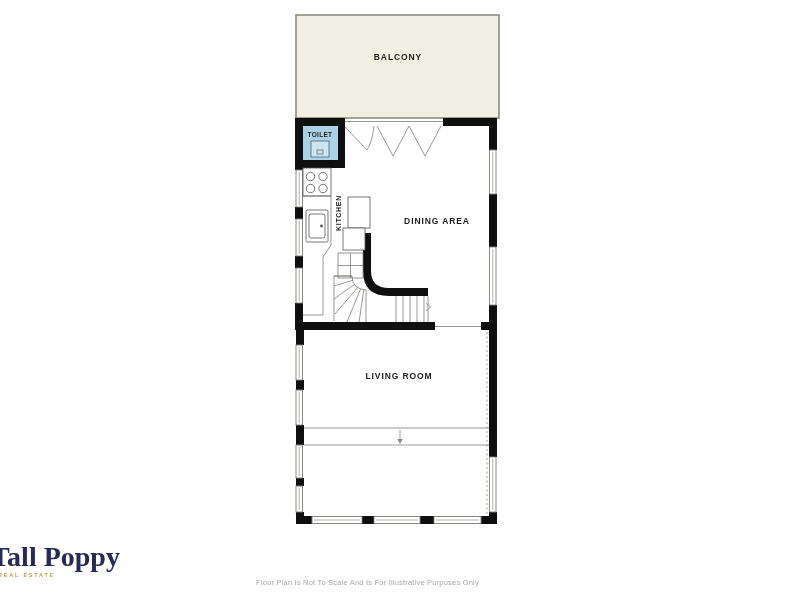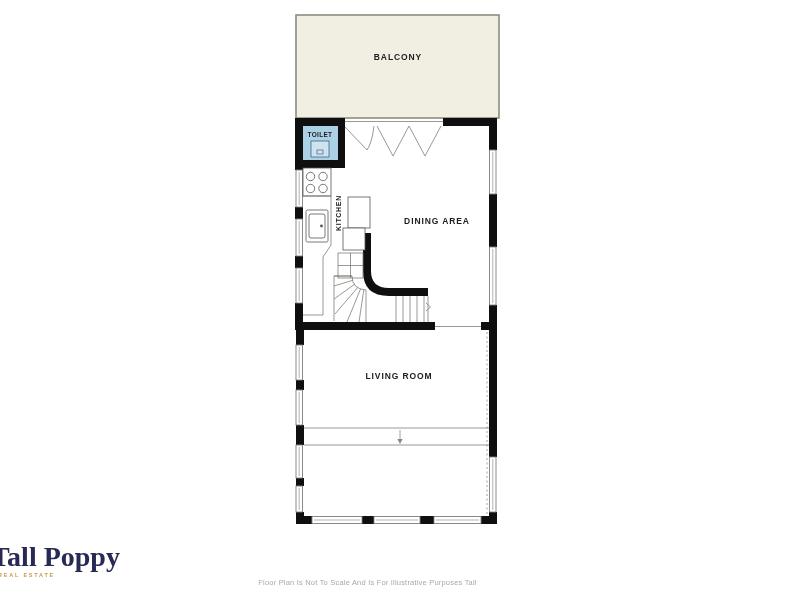--- a/index.html
+++ b/index.html
@@ -211,15 +211,15 @@
     </g>
   </svg>
 
   
   <div class="logo">
     <span class="logo-name">Tall Poppy</span>
     <span class="logo-tag">REAL ESTATE</span>
   </div>
 
   
-  <div class="disclaimer">Floor Plan Is Not To Scale And Is For Illustrative Purposes Tall</div>
+  <div class="disclaimer">Floor Plan Is Not To Scale And Is For Illustrative Purposes Only</div>
 
 </div>
 
 </body></html>

